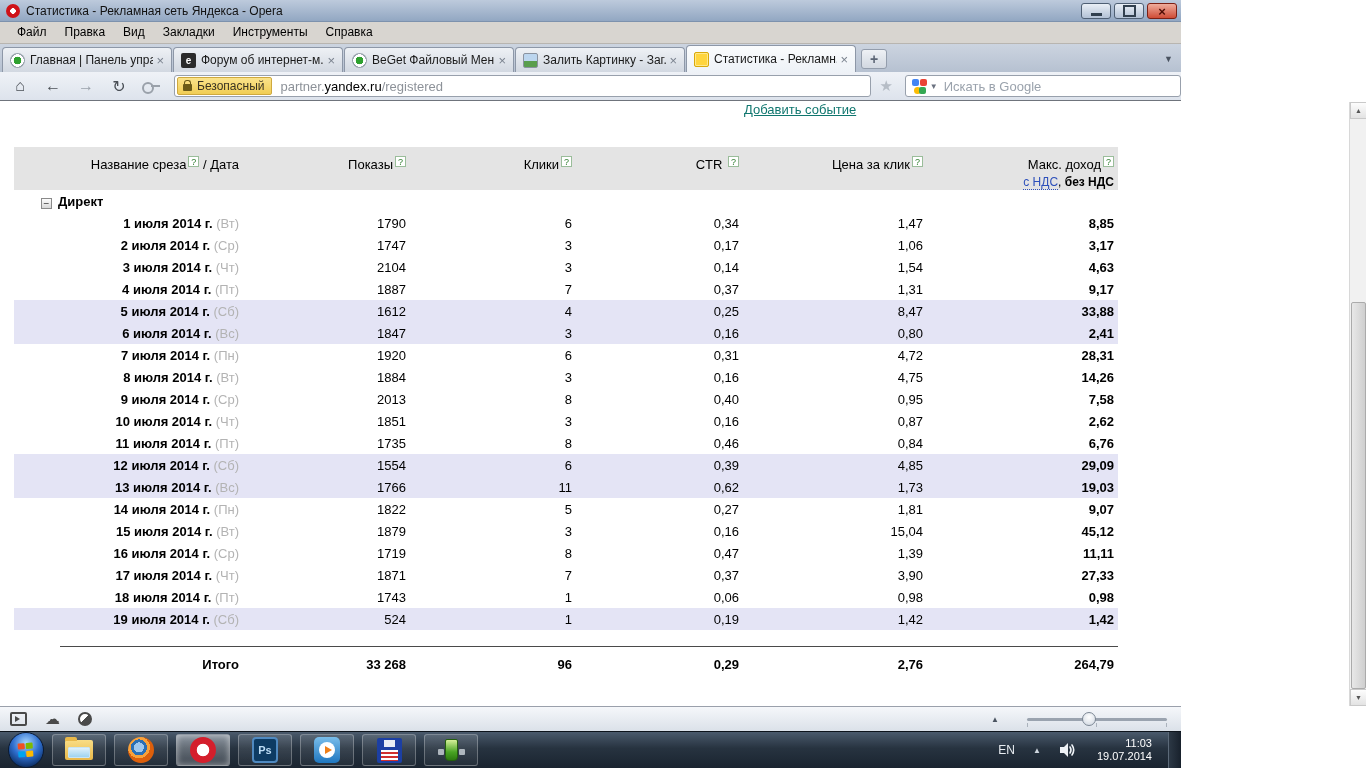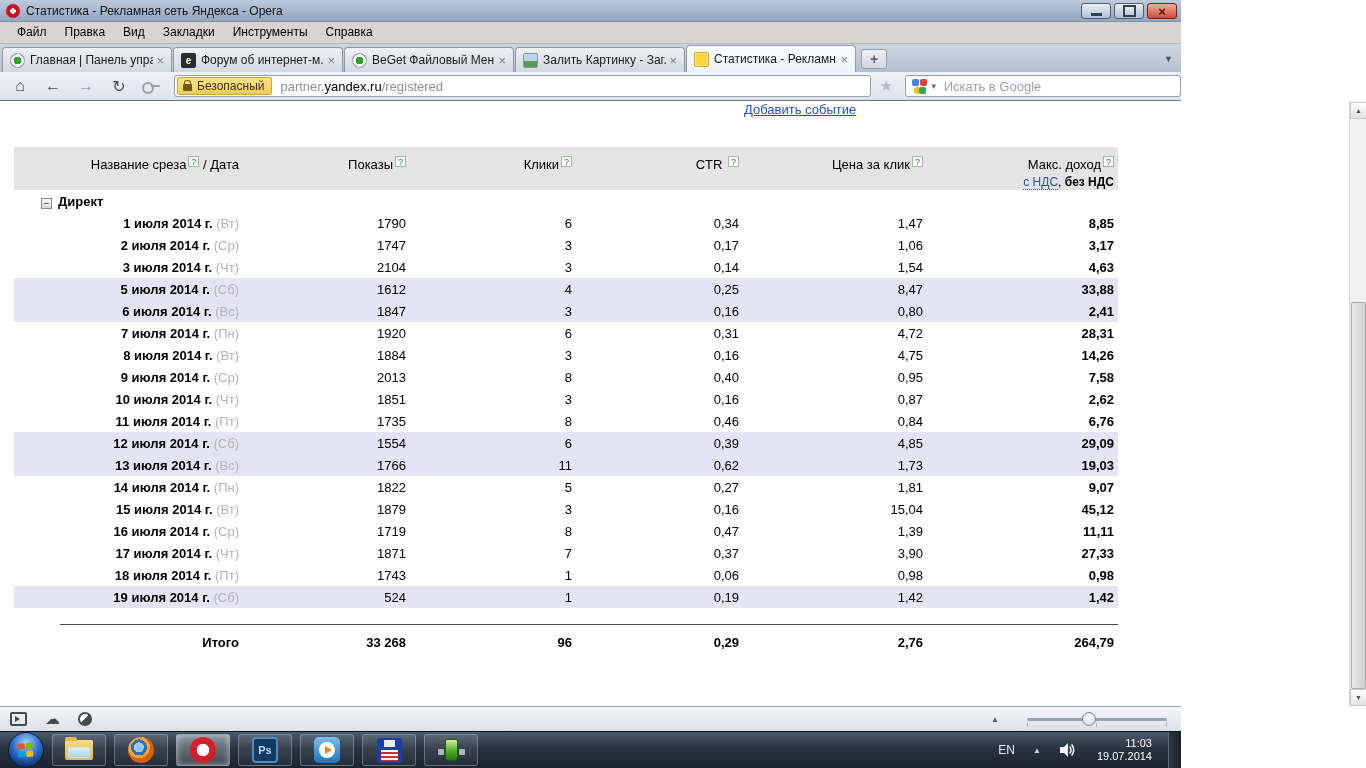--- a/index.html
+++ b/index.html
@@ -84,21 +84,21 @@
   .g-ic i:nth-child(2){right:0;top:0;background:#ea4335;}
   .g-ic i:nth-child(3){left:2px;bottom:0;background:#fbbc05;border-radius:50%;}
   .g-ic i:nth-child(4){right:1px;bottom:0;background:#34a853;}
   .search-caret { font-size:8px; color:#6b7280; margin-right:6px; flex:none; }
   .search-input { border:none; outline:none; flex:1; font-size:13px; color:#333;
     font-family:"Liberation Sans","DejaVu Sans",sans-serif; background:transparent; }
   .search-input::placeholder { color:#9aa2ac; }
 
   
   .page { position:absolute; top:102px; left:0; width:1366px; height:604px; background:#fff; }
-  .add-event { position:absolute; top:0px; left:744px; font-size:13px; color:#1d4ed8;
+  .add-event { position:absolute; top:0px; left:744px; font-size:13px; color:#0f766e;
     text-decoration:underline; }
   .stats-table { position:absolute; top:45px; left:14px; width:1104px;
     border-collapse:collapse; table-layout:fixed; font-size:13px; color:#000; }
   .stats-table col.c1{width:225px;} .stats-table col.c2{width:167px;}
   .stats-table col.c3{width:166px;} .stats-table col.c4{width:167px;}
   .stats-table col.c5{width:184px;} .stats-table col.c6{width:195px;}
   .stats-table th { background:#e4e4e4; vertical-align:top; padding-top:9px; height:43px;
     font-weight:normal; text-align:right; white-space:nowrap;margin-left:16px; }
   .stats-table th.last, .stats-table td.last { padding-right:4px; }
   .vat-line { margin-top:3px; font-size:12px; }
@@ -329,20 +329,28 @@
             <td class="income last">3,17</td>
           </tr>
           <tr>
             <td class="c-date"><b>3 июля 2014 г.</b><span class="wd"> (Чт)</span></td>
             <td>2104</td>
             <td>3</td>
             <td>0,14</td>
             <td>1,54</td>
             <td class="income last">4,63</td>
           </tr>
+          <tr>
+            <td class="c-date"><b>4 июля 2014 г.</b><span class="wd"> (Пт)</span></td>
+            <td>1887</td>
+            <td>7</td>
+            <td>0,37</td>
+            <td>1,31</td>
+            <td class="income last">9,17</td>
+          </tr>
           <tr class="hl">
             <td class="c-date"><b>5 июля 2014 г.</b><span class="wd"> (Сб)</span></td>
             <td>1612</td>
             <td>4</td>
             <td>0,25</td>
             <td>8,47</td>
             <td class="income last">33,88</td>
           </tr>
           <tr class="hl">
             <td class="c-date"><b>6 июля 2014 г.</b><span class="wd"> (Вс)</span></td>

